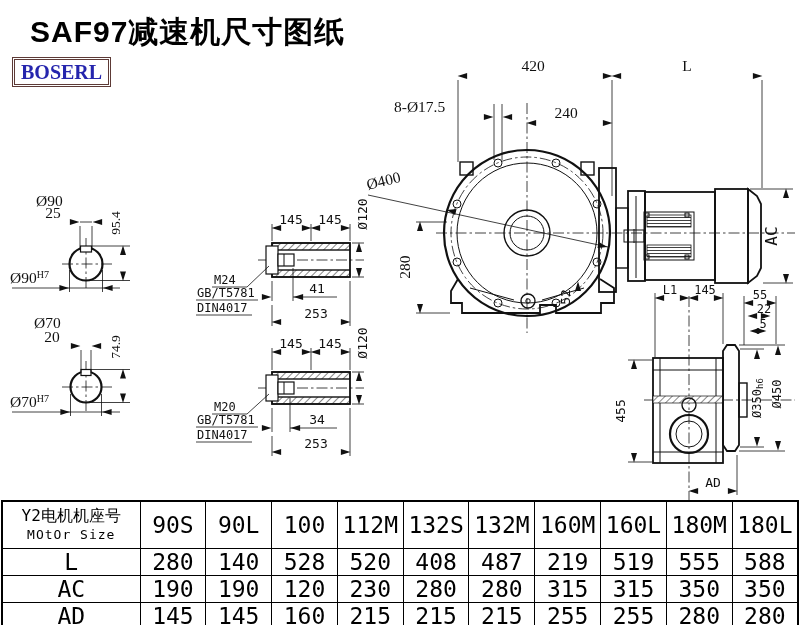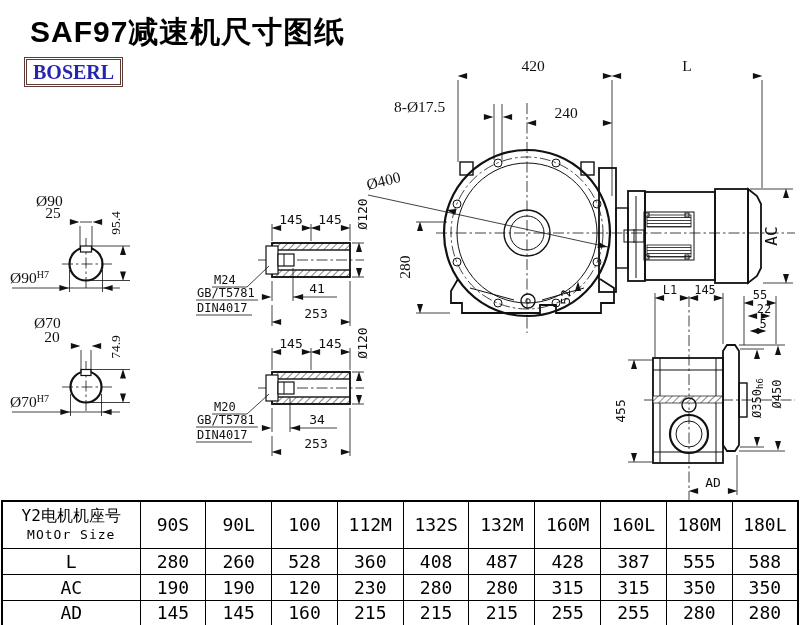--- a/index.html
+++ b/index.html
@@ -1,20 +1,20 @@
 <!DOCTYPE html>
 <html><head>
 <meta charset="utf-8">
 <style>
   html,body{margin:0;padding:0;background:#fff;}
   .page{position:relative;width:800px;height:625px;background:#fff;overflow:hidden;
         font-family:"Liberation Sans",sans-serif;}
   .title{position:absolute;left:30px;top:12px;font-size:30px;font-weight:bold;color:#000;
          letter-spacing:1px;font-family:"Liberation Sans",sans-serif;}
-  .logo{position:absolute;left:24px;top:57px;border:3px double #5d3a36;color:#2525ad;
+  .logo{position:absolute;left:12px;top:57px;border:3px double #5d3a36;color:#2525ad;
         font-family:"Liberation Serif",serif;font-size:20px;font-weight:bold;
         padding:0 6px;line-height:24px;background:#fff;}
   svg.draw{position:absolute;left:0;top:0;}
 
   
   .o2{fill:none;stroke:#111;stroke-width:2.2px;}
   .o18{fill:none;stroke:#111;stroke-width:1.8px;}
   .o15{fill:none;stroke:#111;stroke-width:1.4px;}
   .o1{fill:none;stroke:#111;stroke-width:1px;}
   .thin{fill:none;stroke:#111;stroke-width:0.8px;}
@@ -28,21 +28,21 @@
   .dm12{font-family:"DejaVu Sans Mono",monospace;font-size:12px;}
 
   
   table.spec{position:absolute;left:1px;top:500px;width:798px;height:124px;
              border-collapse:collapse;table-layout:fixed;text-align:center;
              font-family:"DejaVu Sans Mono",monospace;color:#000;
              border:2.5px solid #000;background:#fff;}
   .spec td{border:1.6px solid #000;padding:0;}
   .spec .hcell{font-size:16px;line-height:19px;}
   .spec .hen{font-size:13px;letter-spacing:1px;}
-  .spec .num{font-size:18px;}
+  .spec .num{font-size:23px;}
 </style>
 </head>
 <body>
 
 <div class="page">
 
   <div class="title">SAF97减速机尺寸图纸</div>
   <div class="logo">BOSERL</div>
 
   <svg class="draw" width="800" height="500" viewBox="0 0 800 500">
@@ -359,27 +359,27 @@
         <td class="num">132S</td>
         <td class="num">132M</td>
         <td class="num">160M</td>
         <td class="num">160L</td>
         <td class="num">180M</td>
         <td class="num">180L</td>
       </tr>
       <tr style="height:26px">
         <td class="num">L</td>
         <td class="num">280</td>
-        <td class="num">260</td>
+        <td class="num">140</td>
         <td class="num">528</td>
-        <td class="num">360</td>
+        <td class="num">520</td>
         <td class="num">408</td>
         <td class="num">487</td>
-        <td class="num">428</td>
-        <td class="num">387</td>
+        <td class="num">219</td>
+        <td class="num">519</td>
         <td class="num">555</td>
         <td class="num">588</td>
       </tr>
       <tr style="height:26px">
         <td class="num">AC</td>
         <td class="num">190</td>
         <td class="num">190</td>
         <td class="num">120</td>
         <td class="num">230</td>
         <td class="num">280</td>

